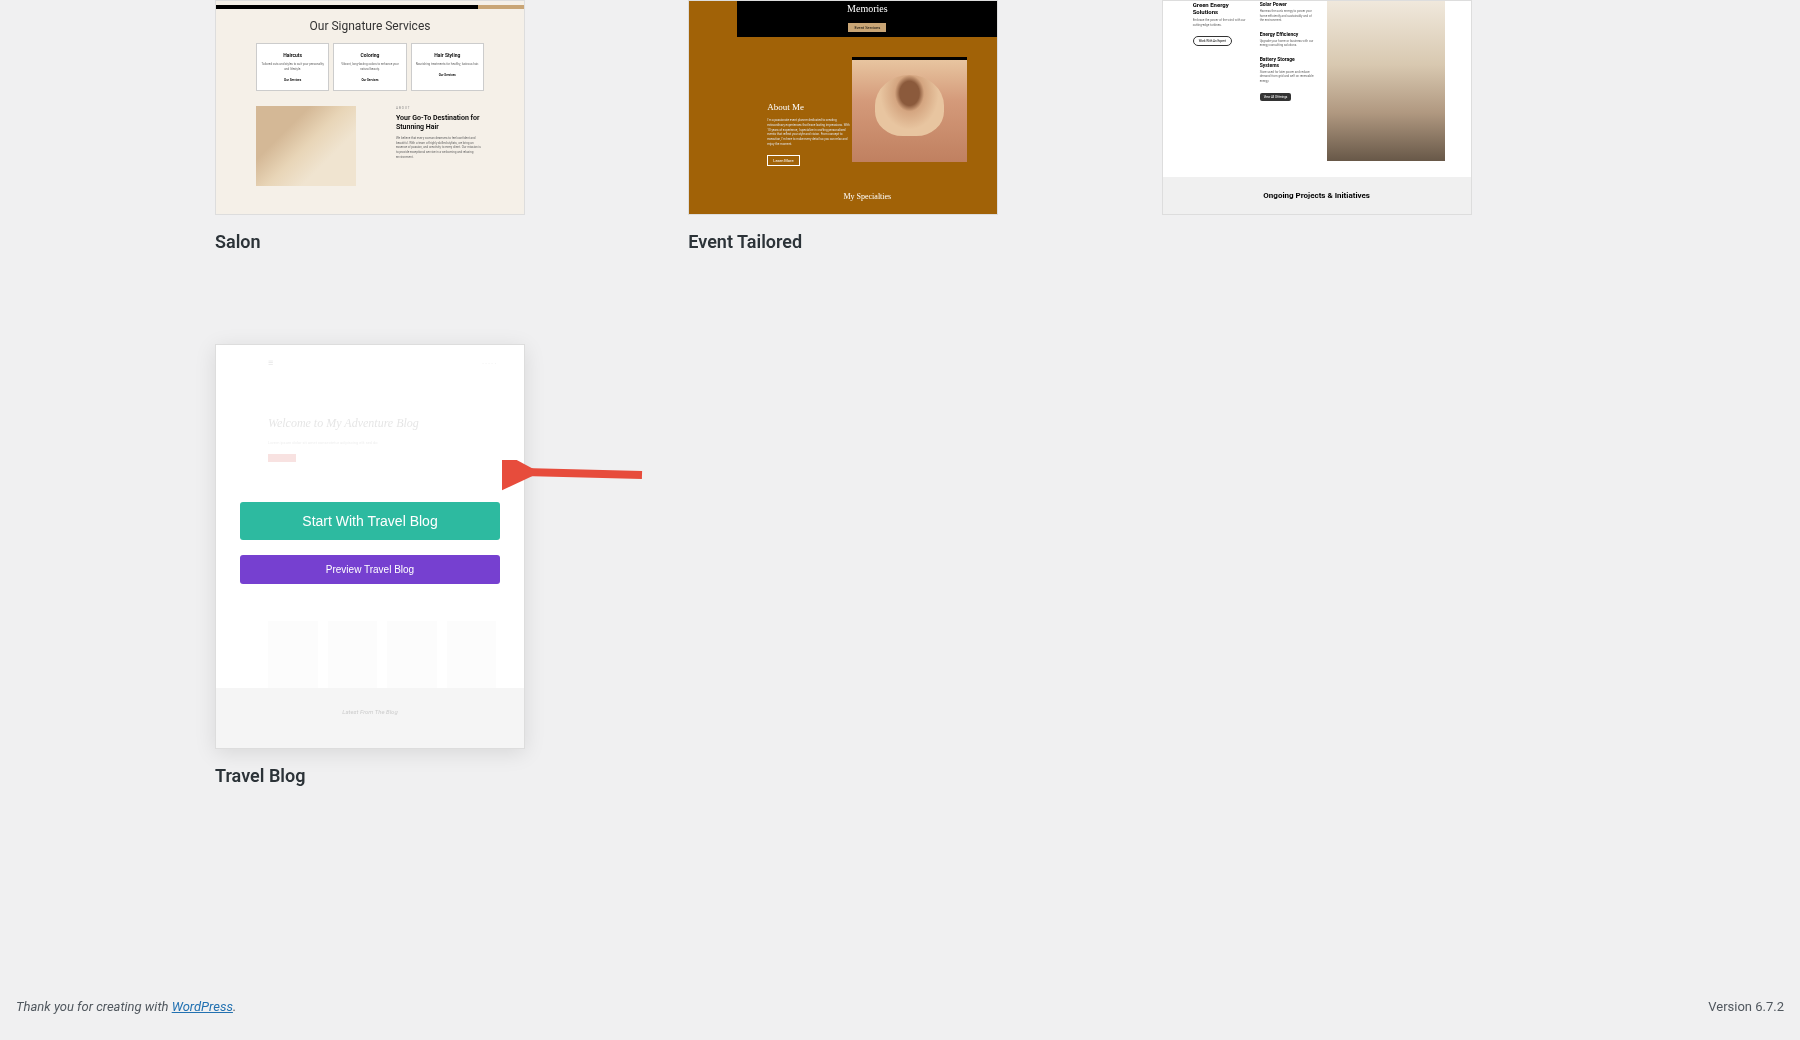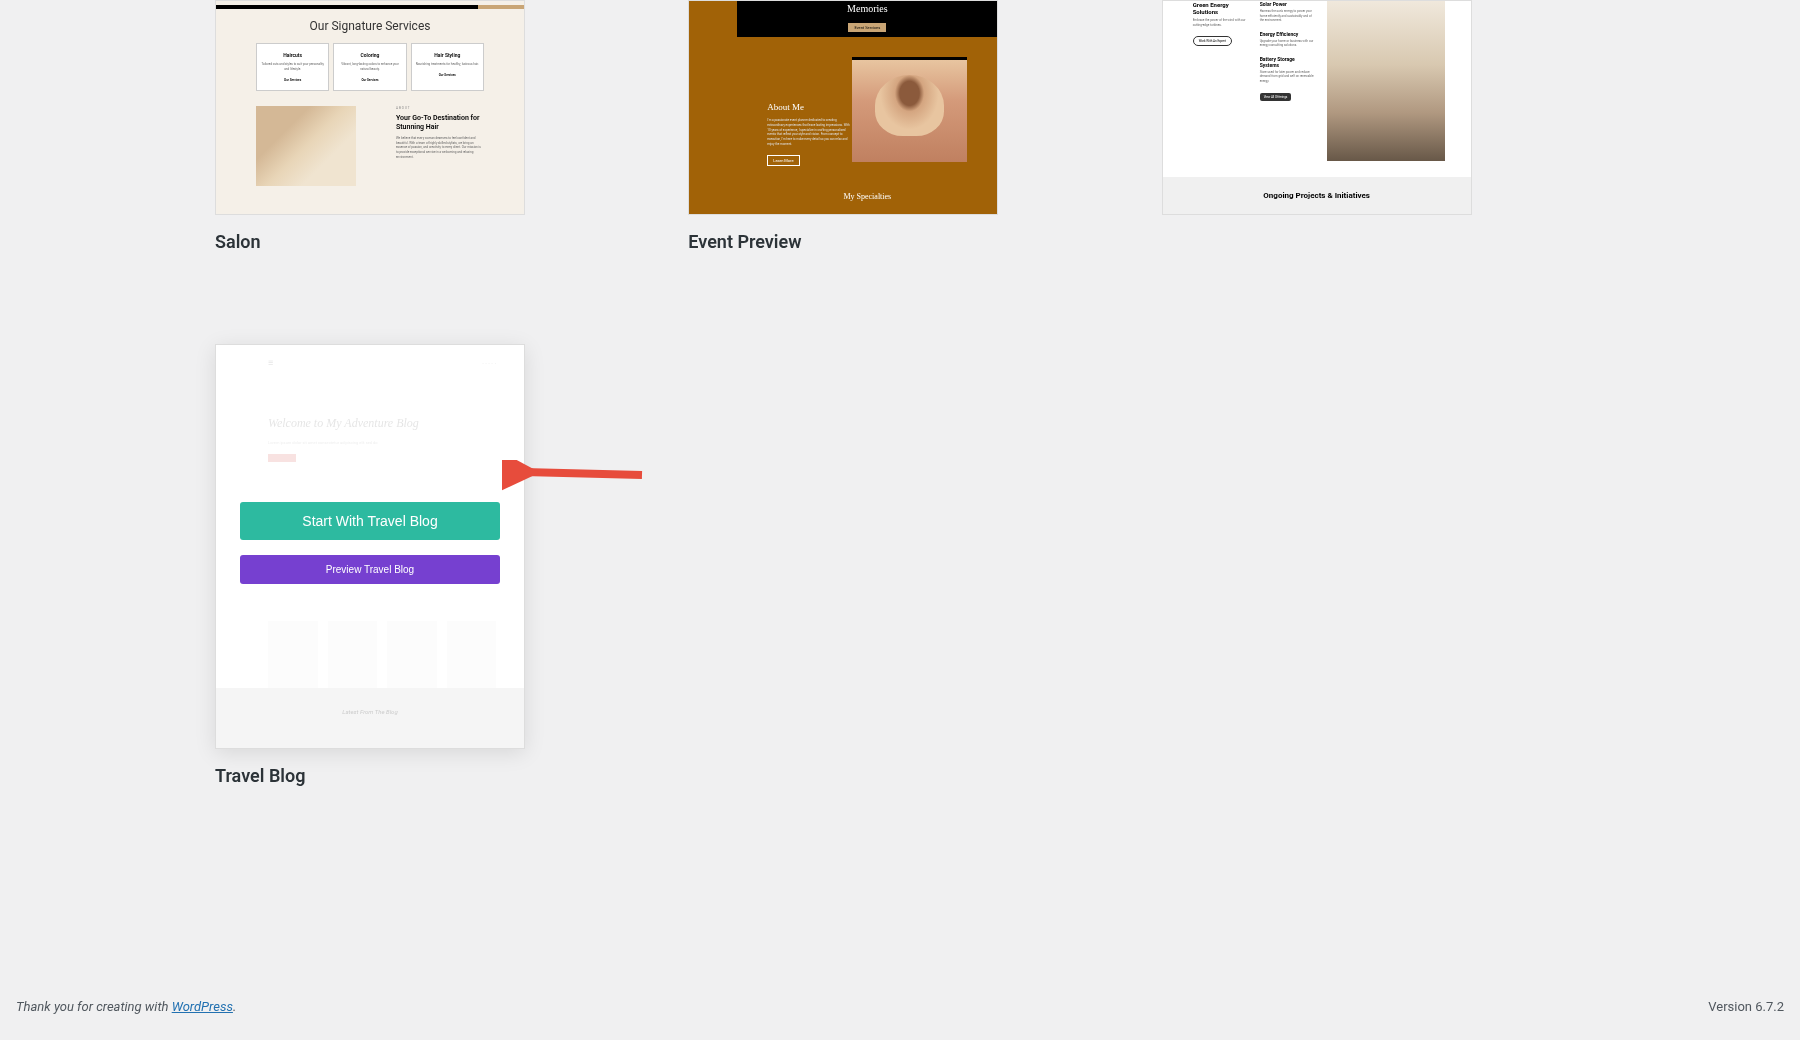--- a/index.html
+++ b/index.html
@@ -524,21 +524,21 @@
       <div class="event-body">
         <div class="event-about-text">
           <div class="event-about-title">About Me</div>
           <div class="event-about-desc">I'm a passionate event planner dedicated to creating extraordinary experiences that leave lasting impressions. With 10 years of experience, I specialize in crafting personalized events that reflect your style and vision. From concept to execution, I'm here to make every detail so you can relax and enjoy the moment.</div>
           <span class="event-learn-more">Learn More</span>
         </div>
         <div class="event-photo"></div>
       </div>
       <div class="event-specialties">My Specialties</div>
     </div>
-    <h3 class="template-title">Event Preview</h3>
+    <h3 class="template-title">Event Tailored</h3>
   </div>
 
   <div class="template-card">
     <div class="template-preview sustain-preview">
       <div class="sustain-body">
         <div class="sustain-left">
           <div class="sustain-left-title">Green Energy Solutions</div>
           <div class="sustain-left-desc">Embrace the power of the wind with our cutting-edge turbines.</div>
           <span class="sustain-left-btn">Work With An Expert</span>
         </div>

